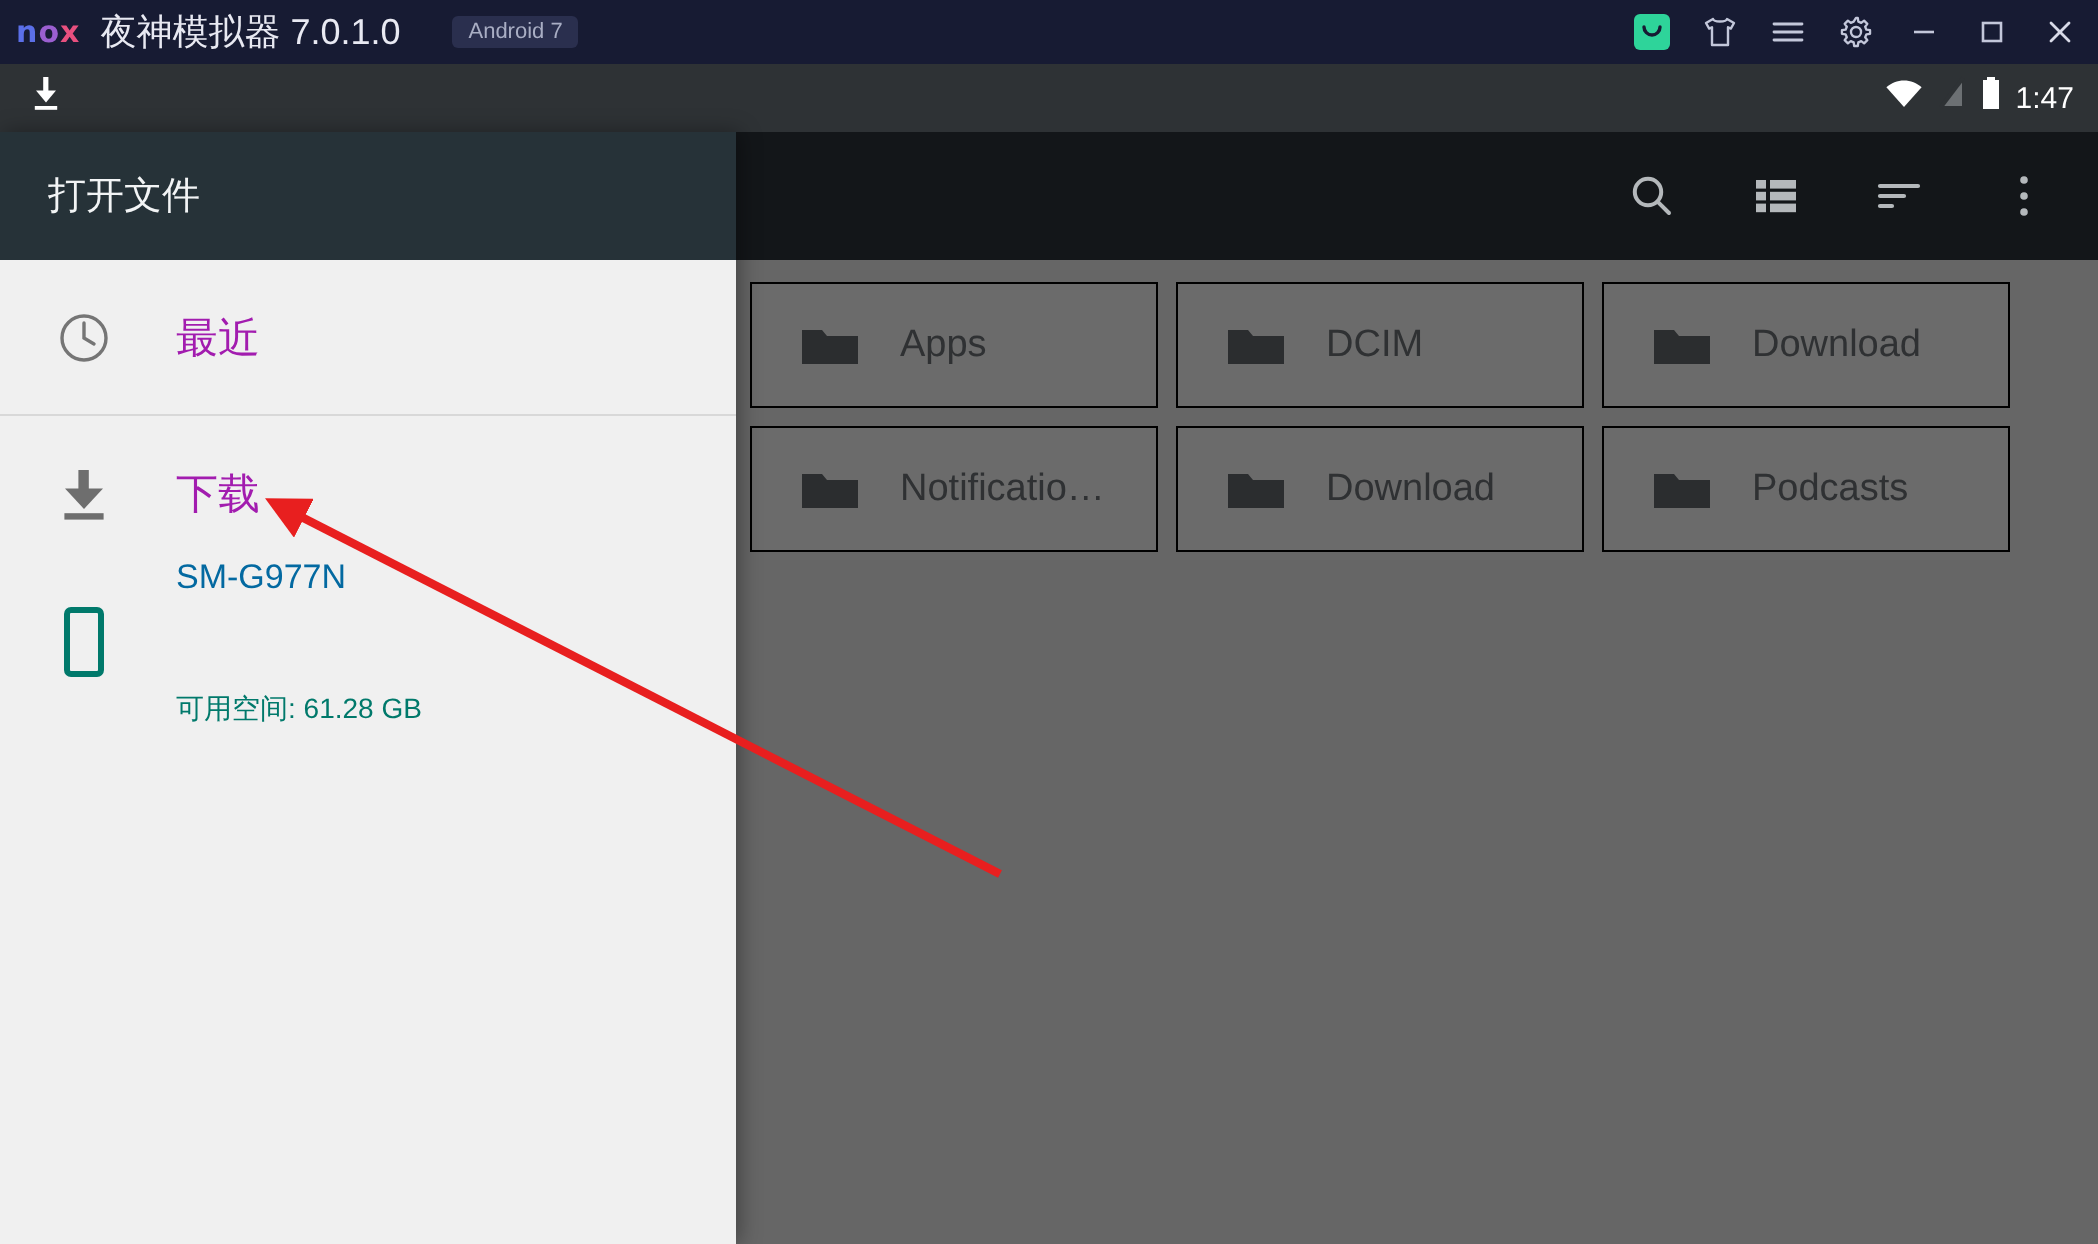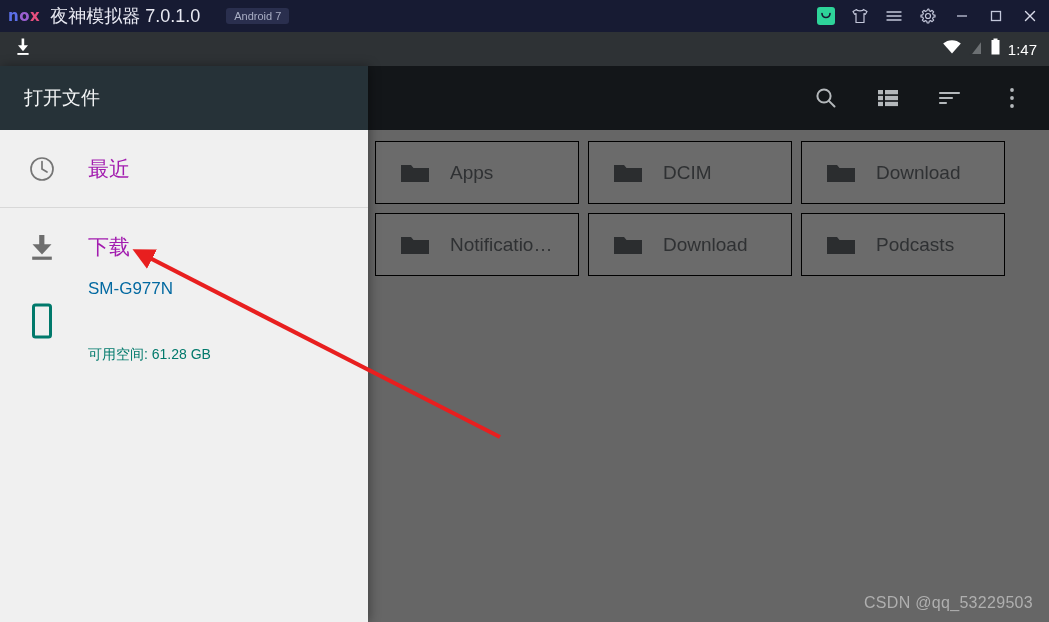--- a/index.html
+++ b/index.html
@@ -335,21 +335,20 @@
       <div class="folder-card">
         <span class="folder-icon">
           <svg width="30" height="24" viewBox="0 0 30 24">
             <path d="M1 4 L11 4 L13.5 7 L29 7 L29 21 L1 21 Z" fill="#2B2D2F"></path>
           </svg>
         </span>
         <span class="folder-name">Podcasts</span>
       </div>
     </div>
 
-    <div class="watermark">CSDN @qq_53229503</div>
   </div>
 
   <div class="drawer">
     <div class="drawer-header">
       <span class="drawer-title">打开文件</span>
     </div>
     <div class="drawer-list">
 
       <div class="drawer-row">
         <span class="d-icon">

